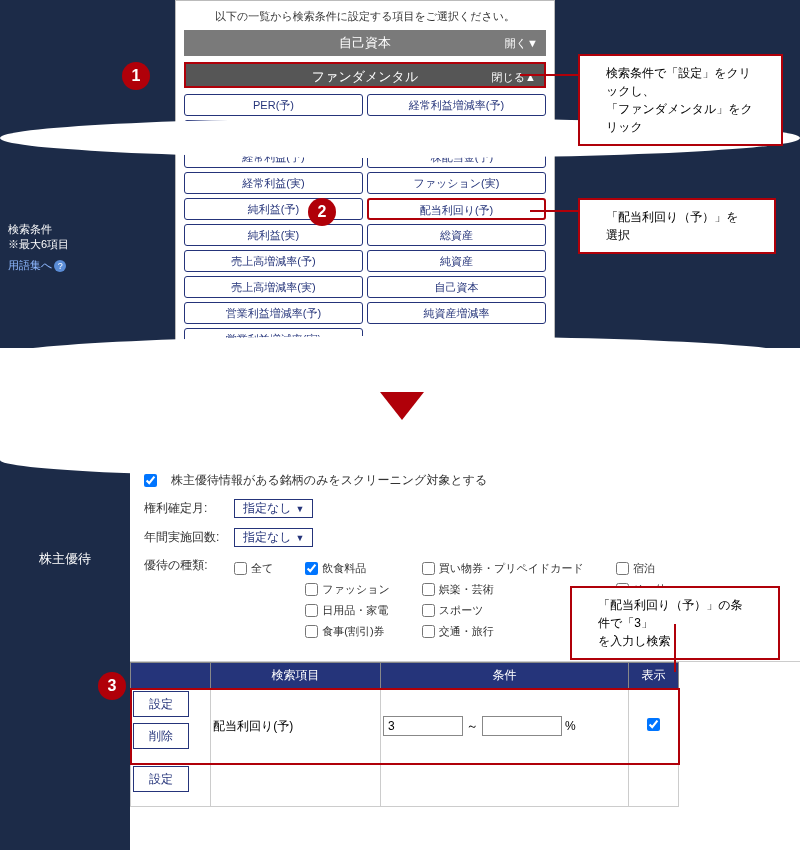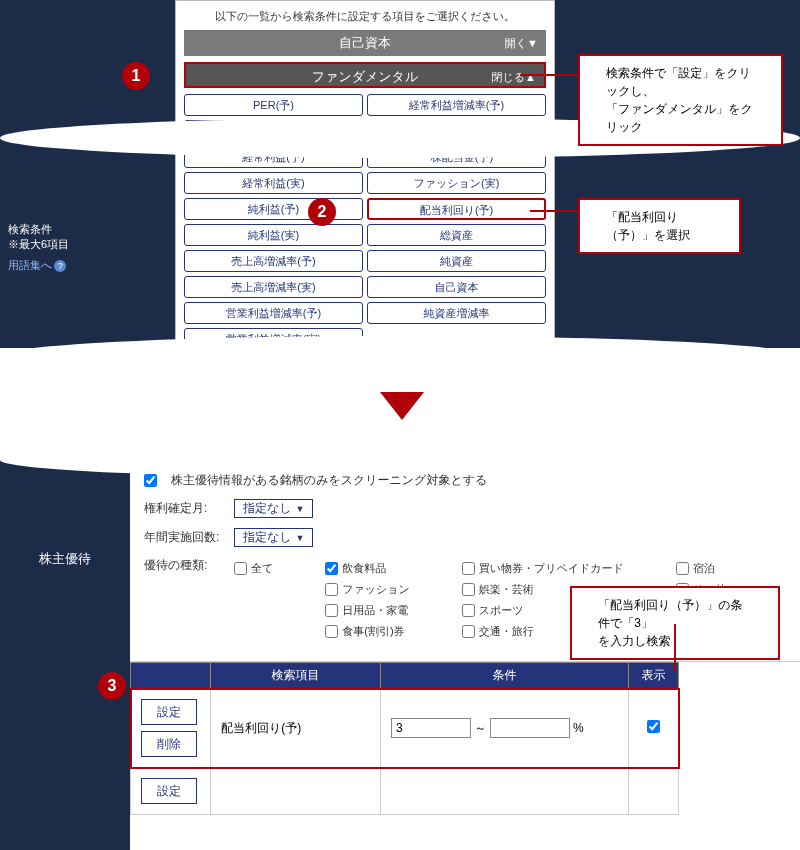--- a/index.html
+++ b/index.html
@@ -35,29 +35,29 @@
   .bottom-left{position:absolute;left:0;top:0;width:130px;height:390px;background:#1c2b48}
   .bottom-left .tab{position:absolute;top:90px;left:0;width:130px;text-align:center;color:#fff;font-size:13px}
   .wavy-top{position:absolute;top:-18px;left:0;width:800px;height:36px;background:#fff;border-radius:50%/18px}
   .bottom-right{position:absolute;left:130px;top:0;width:670px;background:#fff}
   .form-area{padding:12px 14px;font-size:12px;color:#333;border-bottom:1px solid #ccc}
   .row{display:flex;align-items:center;margin-bottom:10px;gap:10px}
   .row label.lab{min-width:80px}
   .select-like{display:inline-block;border:1px solid #25347a;color:#25347a;padding:0 8px;font-size:12px}
   .select-like .tri{font-size:9px;margin-left:4px}
   .cb{margin-right:4px}
-  .type-grid{display:flex;gap:52px;margin-top:4px}
+  .type-grid{display:flex;gap:32px;margin-top:4px}
   .type-col{display:flex;flex-direction:column;gap:6px;font-size:11px}
   .type-col span{display:flex;align-items:center;gap:4px}
   
   .cond-table{width:549px;border-collapse:collapse;font-size:12px}
   .cond-table th{background:#25347a;color:#fff;height:26px;font-weight:normal;border:1px solid #888}
-  .cond-table td{border:1px solid #ccc;padding:10px;vertical-align:middle;background:#fff}
+  .cond-table td{border:1px solid #ccc;padding:2px;vertical-align:middle;background:#fff}
   .tbl-btn{display:block;border:1px solid #25347a;color:#25347a;background:#fff;width:56px;height:26px;font-size:12px;margin-bottom:6px}
-  .tbl-btn:last-child{margin-bottom:0}
+  .tbl-btn:last-child{margin-bottom:12px}
   .cond-input{width:80px;height:20px;border:1px solid #888;font-size:12px;padding:0 4px}
   .hl-row{outline:2px solid #b00009;outline-offset:-1px}
   
 </style>
 </head>
 <body>
 
 <div class="dark-area">
 
   <div class="white-card">
@@ -107,21 +107,21 @@
 </div>
 
 <div class="num" style="left:122px;top:62px">1</div>
 <div class="num" style="left:308px;top:198px">2</div>
 
 <div class="leader" style="left:520px;top:74px;width:60px"></div>
 <div class="callout" style="left:578px;top:54px;width:205px;white-space:pre-line">検索条件で「設定」をクリックし、
 「ファンダメンタル」をクリック</div>
 
 <div class="leader" style="left:530px;top:210px;width:50px"></div>
-<div class="callout" style="left:578px;top:198px;width:163px">「配当利回り（予）」を選択</div>
+<div class="callout" style="left:578px;top:198px;width:198px">「配当利回り（予）」を選択</div>
 
 <div class="wave" style="top:336px"></div>
 <div class="wave" style="top:352px"></div>
 
 <div class="big-arrow"></div>
 
 <div class="bottom">
   <div class="bottom-left">
     <div class="tab">株主優待</div>
   </div>

